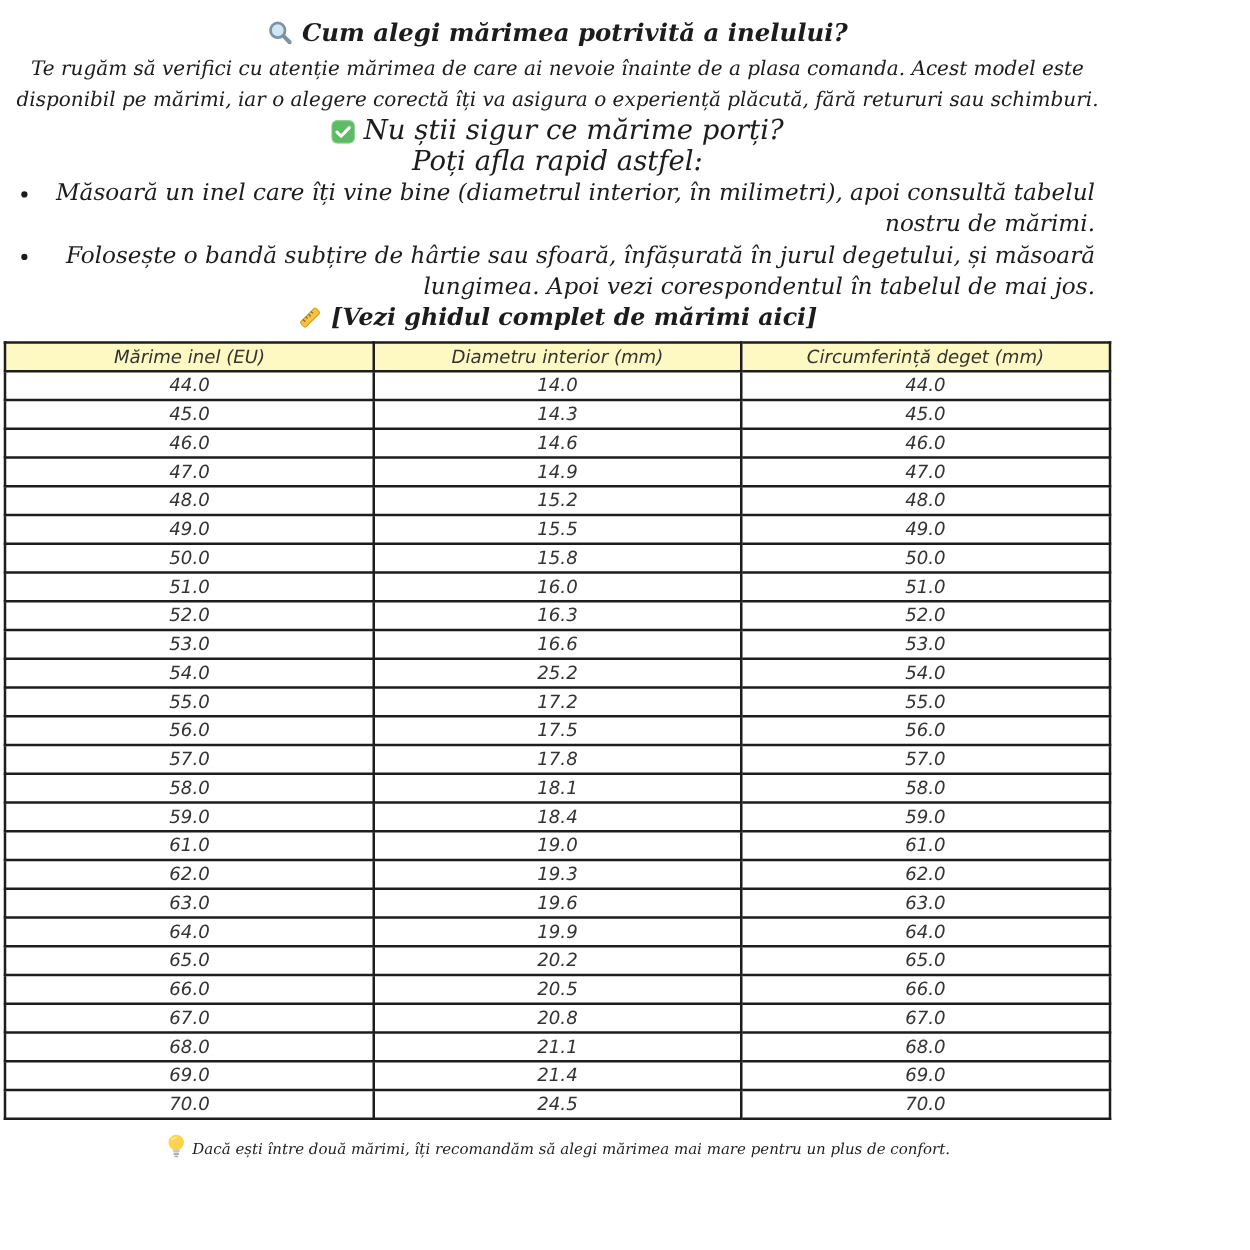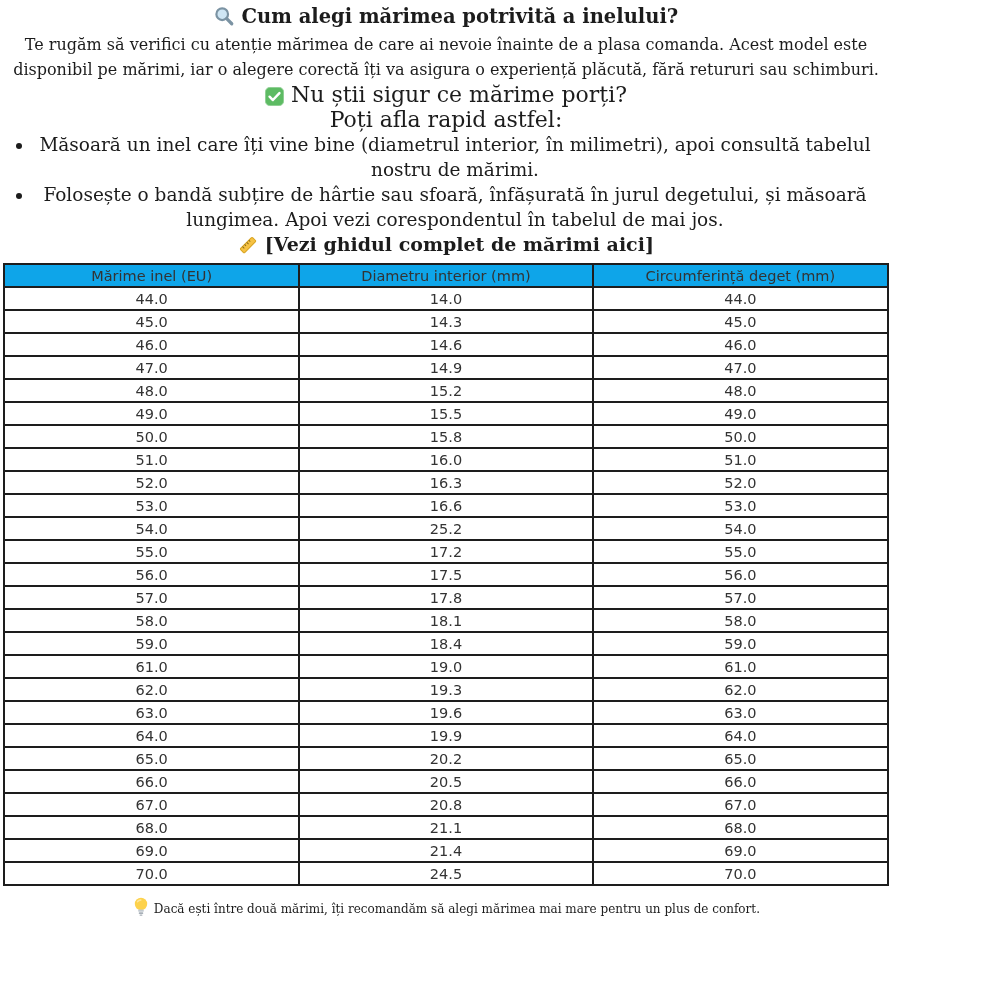--- a/index.html
+++ b/index.html
@@ -10,22 +10,23 @@
   }
   body {
     width: 1000px;
     height: 1000px;
     overflow: hidden;
     box-sizing: border-box;
     font-family: "DejaVu Serif", serif;
   }
   .wrap {
     width: 892px;
-    padding-top: 4px;
+    padding-top: 14px;
     text-align: center;
+    font-style: italic;
   }
   .title-line {
     font-size: 19.5px;
     font-weight: bold;
     line-height: 25px;
     margin: 0 0 3px 0;
   }
   .para {
     font-size: 16px;
     line-height: 25px;
@@ -38,21 +39,21 @@
     margin: 0;
   }
   ul.steps {
     margin: 0;
     padding: 0 16px 0 34px;
     list-style: disc;
   }
   ul.steps li {
     font-size: 18.5px;
     line-height: 25px;
-    text-align: center;
+    text-align: right;
   }
   .guide-line {
     font-size: 19px;
     font-weight: bold;
     line-height: 25px;
     margin: 0 0 4px 0;
   }
   table.sizes {
     width: 886px;
     margin: 6px auto 0 auto;
@@ -64,21 +65,21 @@
   }
   table.sizes th, table.sizes td {
     border: 2px solid #1d1d1d;
     padding: 0 4px;
     height: 21px;
     text-align: center;
     font-weight: normal;
     overflow: hidden;
     white-space: nowrap;
   }
-  table.sizes th { background: #0ea5e9; }
+  table.sizes th { background: #fef9c3; }
   table.sizes td { background: #ffffff; }
   .footer-note {
     font-size: 12px;
     line-height: 25px;
     max-width: 985px;
     margin: 10px auto 0 auto;
   }
   .icon {
     display: inline-block;
     vertical-align: -4px;

